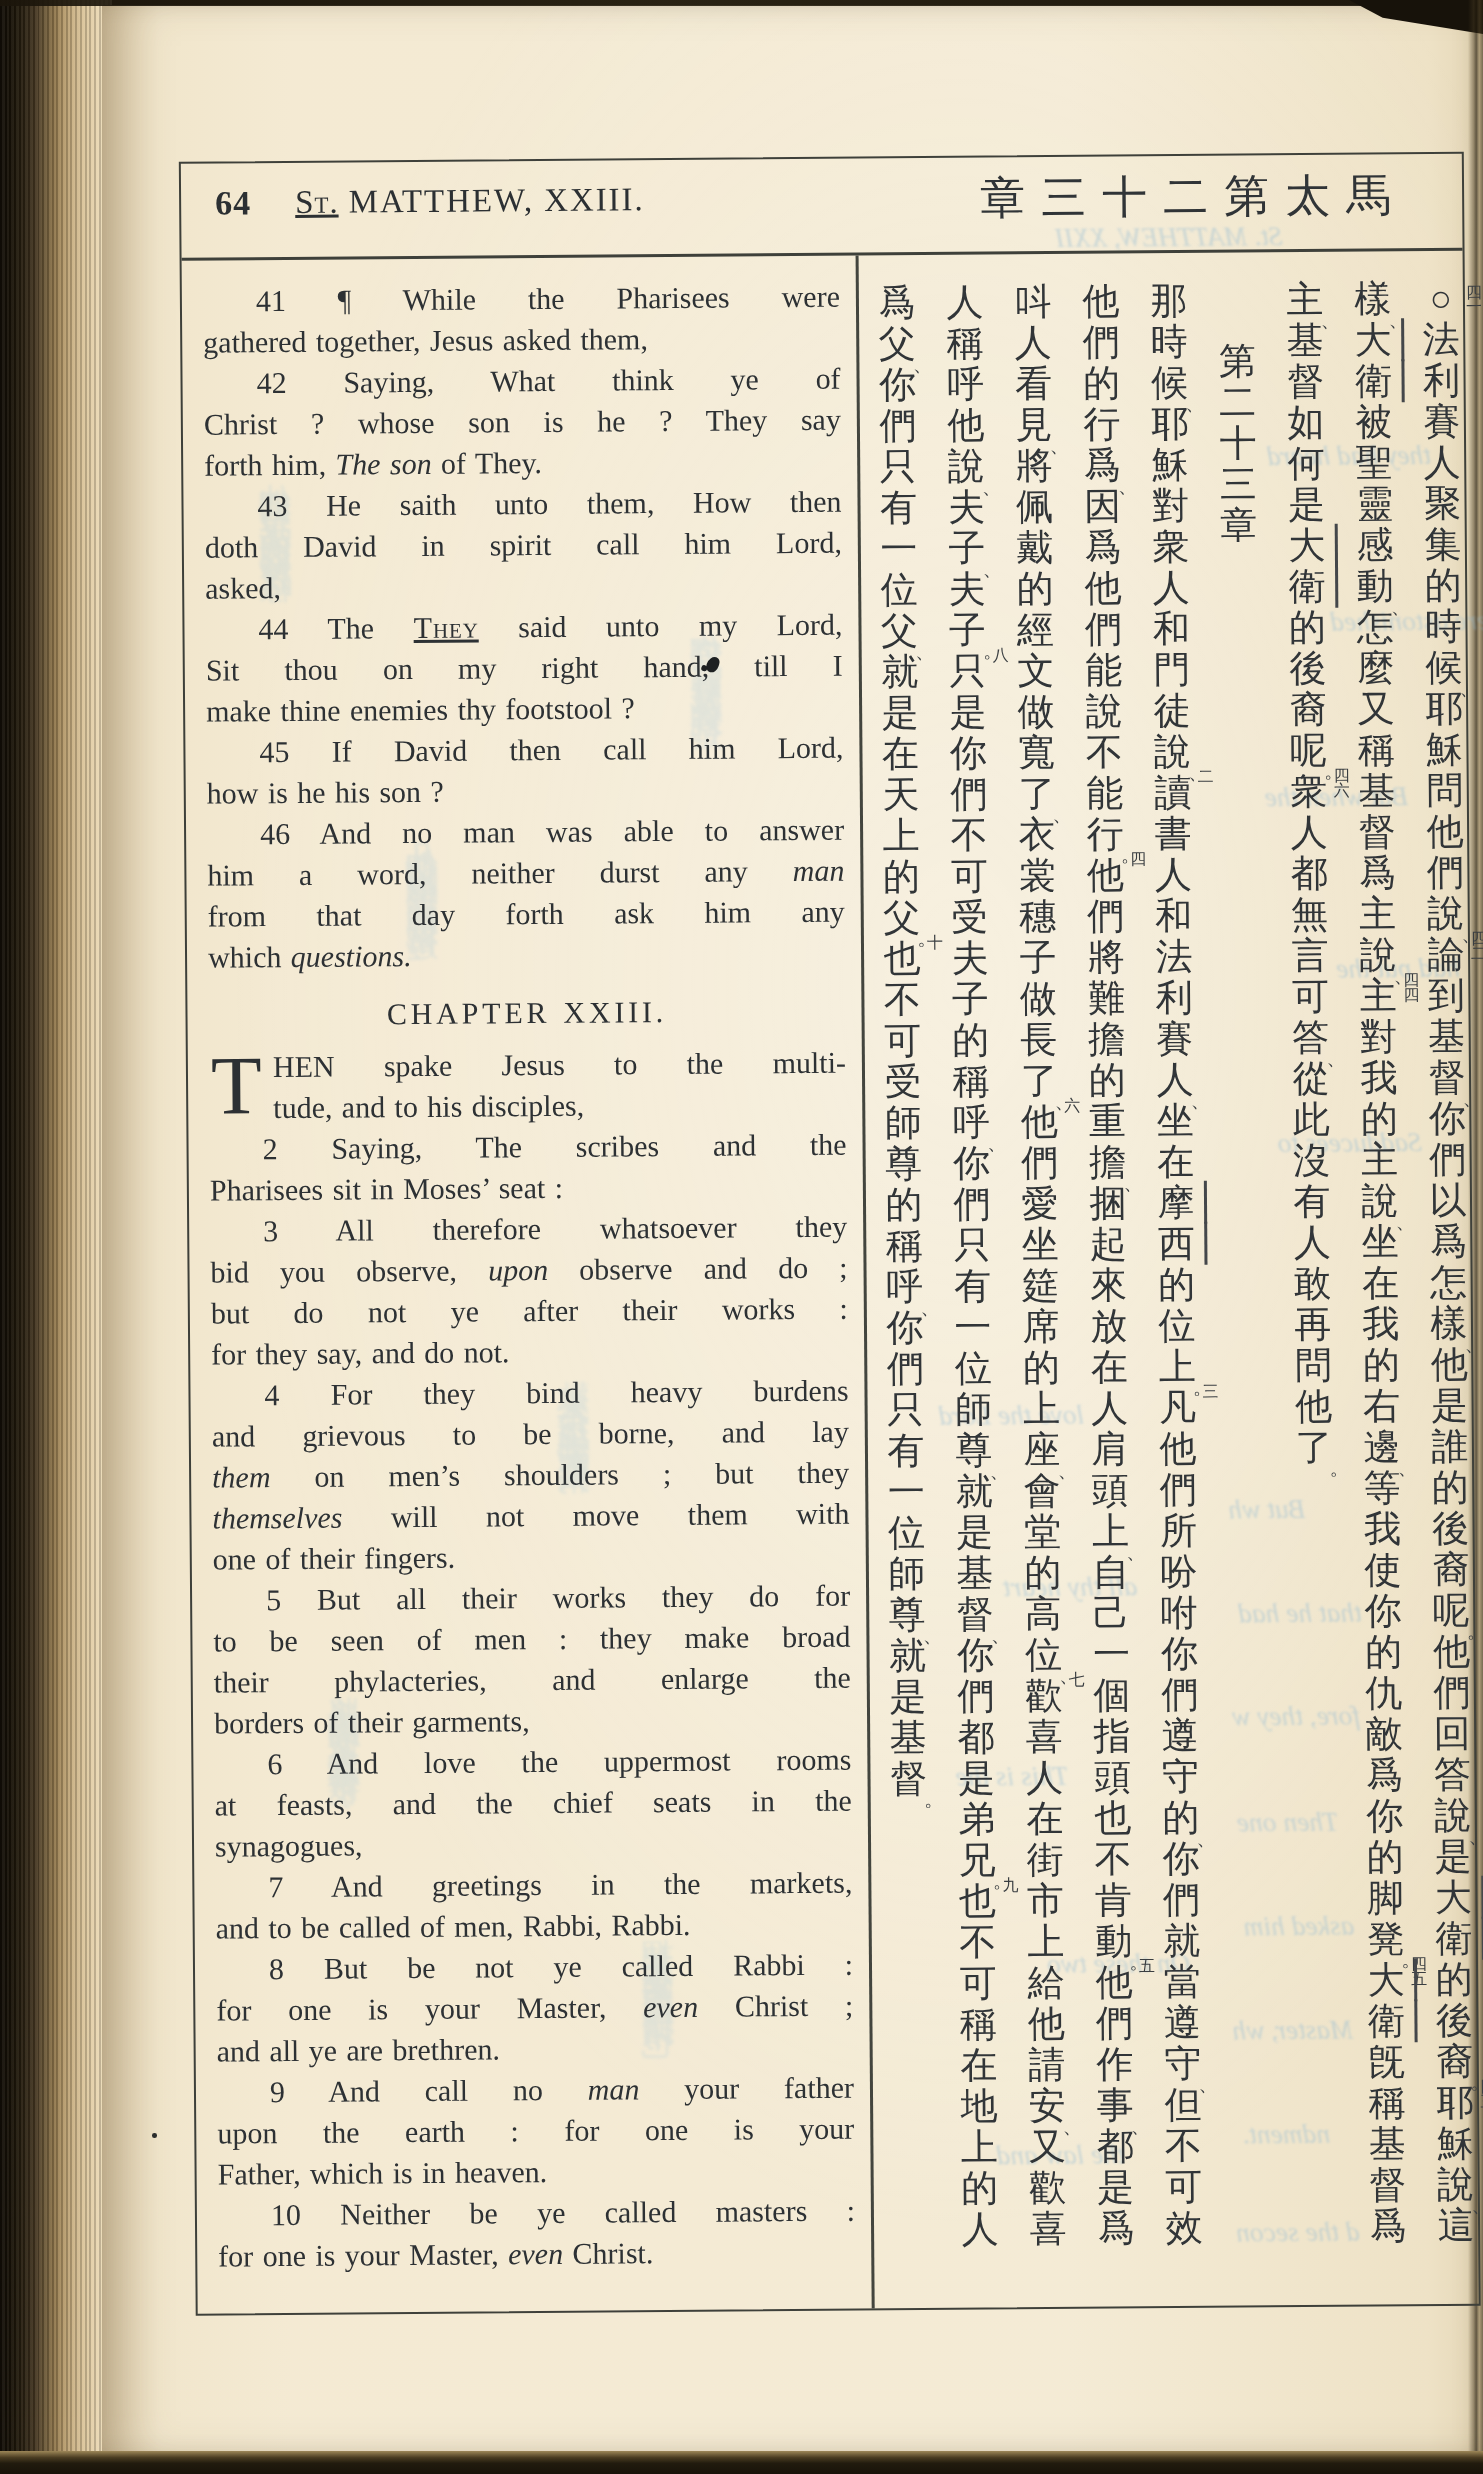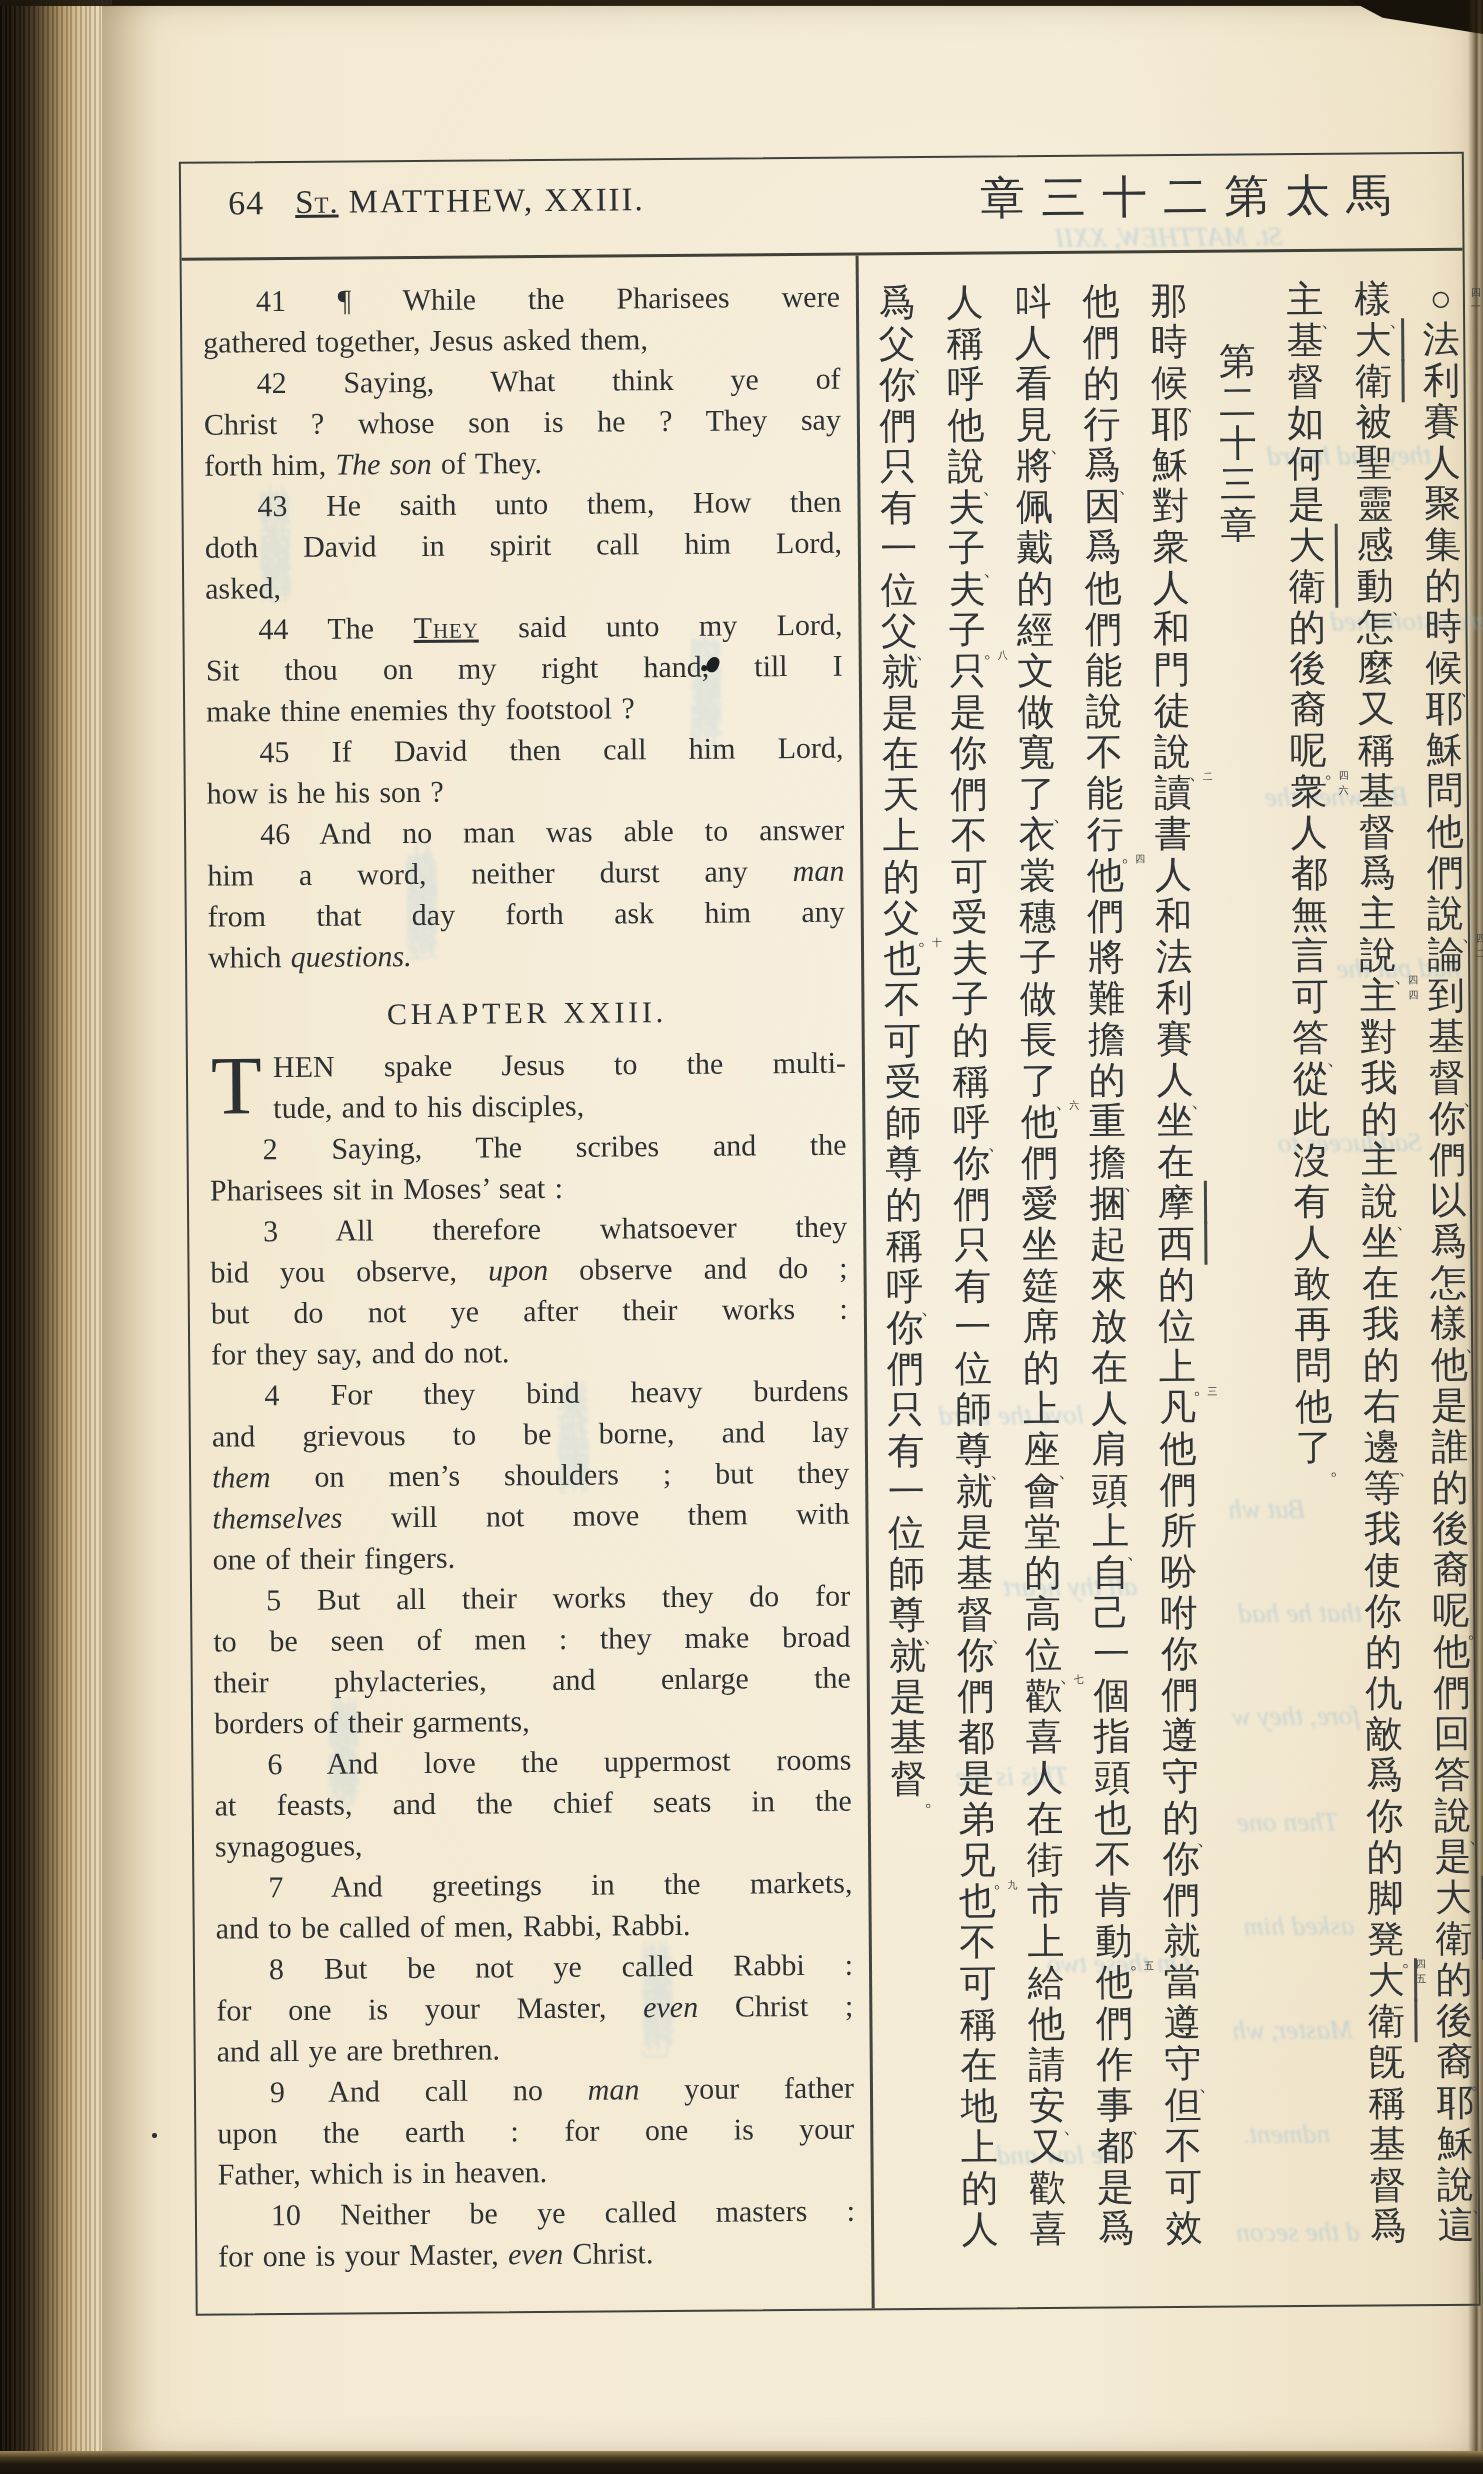--- a/index.html
+++ b/index.html
@@ -35,21 +35,21 @@
   .speck{position:absolute;border-radius:50%;background:#2b2d2c;}
 
   
   .print{position:absolute;left:0;top:0;right:0;bottom:0;transform:rotate(-0.45deg);transform-origin:45% 28%;}
   .frame{
     position:absolute;left:183px;top:158px;width:1285px;height:2154px;
     border:2.8px solid #3e403a;
     box-sizing:border-box;
   }
   .header-row{position:absolute;left:0;top:0;right:0;height:94px;border-bottom:3.3px solid #3e403a;}
-  .hnum{position:absolute;left:47px;top:21px;font-size:34px;font-weight:normal;color:#2c3033;letter-spacing:0.9px;}
+  .hnum{position:absolute;left:34px;top:21px;font-size:34px;font-weight:bold;color:#2c3033;letter-spacing:0.9px;}
   .htitle{position:absolute;left:114px;top:21px;font-size:33px;color:#2c3033;letter-spacing:1.9px;}
   .hcn{position:absolute;right:55px;top:11.4px;font-size:45px;color:#303437;letter-spacing:16px;font-family:"Liberation Serif","DejaVu Serif",serif;}
   .divider{position:absolute;left:674px;top:97px;bottom:0;width:2.8px;background:#43453e;}
 
   
   .ecol{position:absolute;left:21px;top:117px;width:637px;color:#2d3134;font-size:30px;word-spacing:1.9px;}
   .eline{position:relative;height:41px;line-height:41px;text-align:justify;text-align-last:justify;}
   .eline.last{text-align-last:left;}
   .eline.in{padding-left:53px;}
   .i{font-style:italic;}
@@ -57,21 +57,21 @@
   .cheading{height:42px;line-height:42px;margin:17px 0 9.5px;text-align:center;text-align-last:center;letter-spacing:3.8px;font-size:30px;}
   .dropblock{position:relative;}
   .cap{float:left;font-size:83px;line-height:72px;margin:3.8px 11.4px 0 1.9px;color:#2c3033;}
 
   
   .ccols{position:absolute;left:881px;top:284px;width:585px;display:flex;flex-direction:row-reverse;gap:24px;}
   .ccol{width:44px;display:flex;flex-direction:column;}
   .ccol.offset{padding-top:61px;}
   .cc{position:relative;width:44px;height:41px;line-height:41px;font-size:37px;text-align:center;color:#313538;font-family:"Liberation Serif","DejaVu Serif",serif;}
   .pm{position:absolute;right:-13.3px;bottom:-10.4px;font-size:20px;line-height:20px;color:#3a3e41;}
-  .vn{position:absolute;right:-18px;top:-1.9px;width:15px;font-size:10px;line-height:14.7px;color:#3a3e41;text-align:right;word-break:break-all;}
+  .vn{position:absolute;right:-18px;top:-1.9px;width:15px;font-size:16px;line-height:14.7px;color:#3a3e41;text-align:left;word-break:break-all;}
   .cc.pn::after{content:"";position:absolute;right:-8.5px;top:-0.9px;height:43px;width:2.8px;background:#44474a;}
 
   
   .blot{position:absolute;left:707px;top:657px;width:12.3px;height:16px;background:#1d2022;border-radius:62% 38% 55% 45%;transform:rotate(18deg);}
   .blot::after{content:"";position:absolute;left:-3.8px;top:11.4px;width:5.7px;height:5.7px;background:#1d2022;border-radius:50%;}
   .st-en{position:absolute;color:#8fb9d4;opacity:.42;filter:blur(1px);font-size:27.5px;transform:scaleX(-1);white-space:nowrap;font-style:italic;}
   .st-cn{position:absolute;color:#9cc3da;opacity:.22;filter:blur(1.7px);font-size:33px;letter-spacing:5.7px;writing-mode:vertical-rl;transform:scaleX(-1);font-family:"Liberation Serif",serif;}
 </style>
 </head>
 <body>

